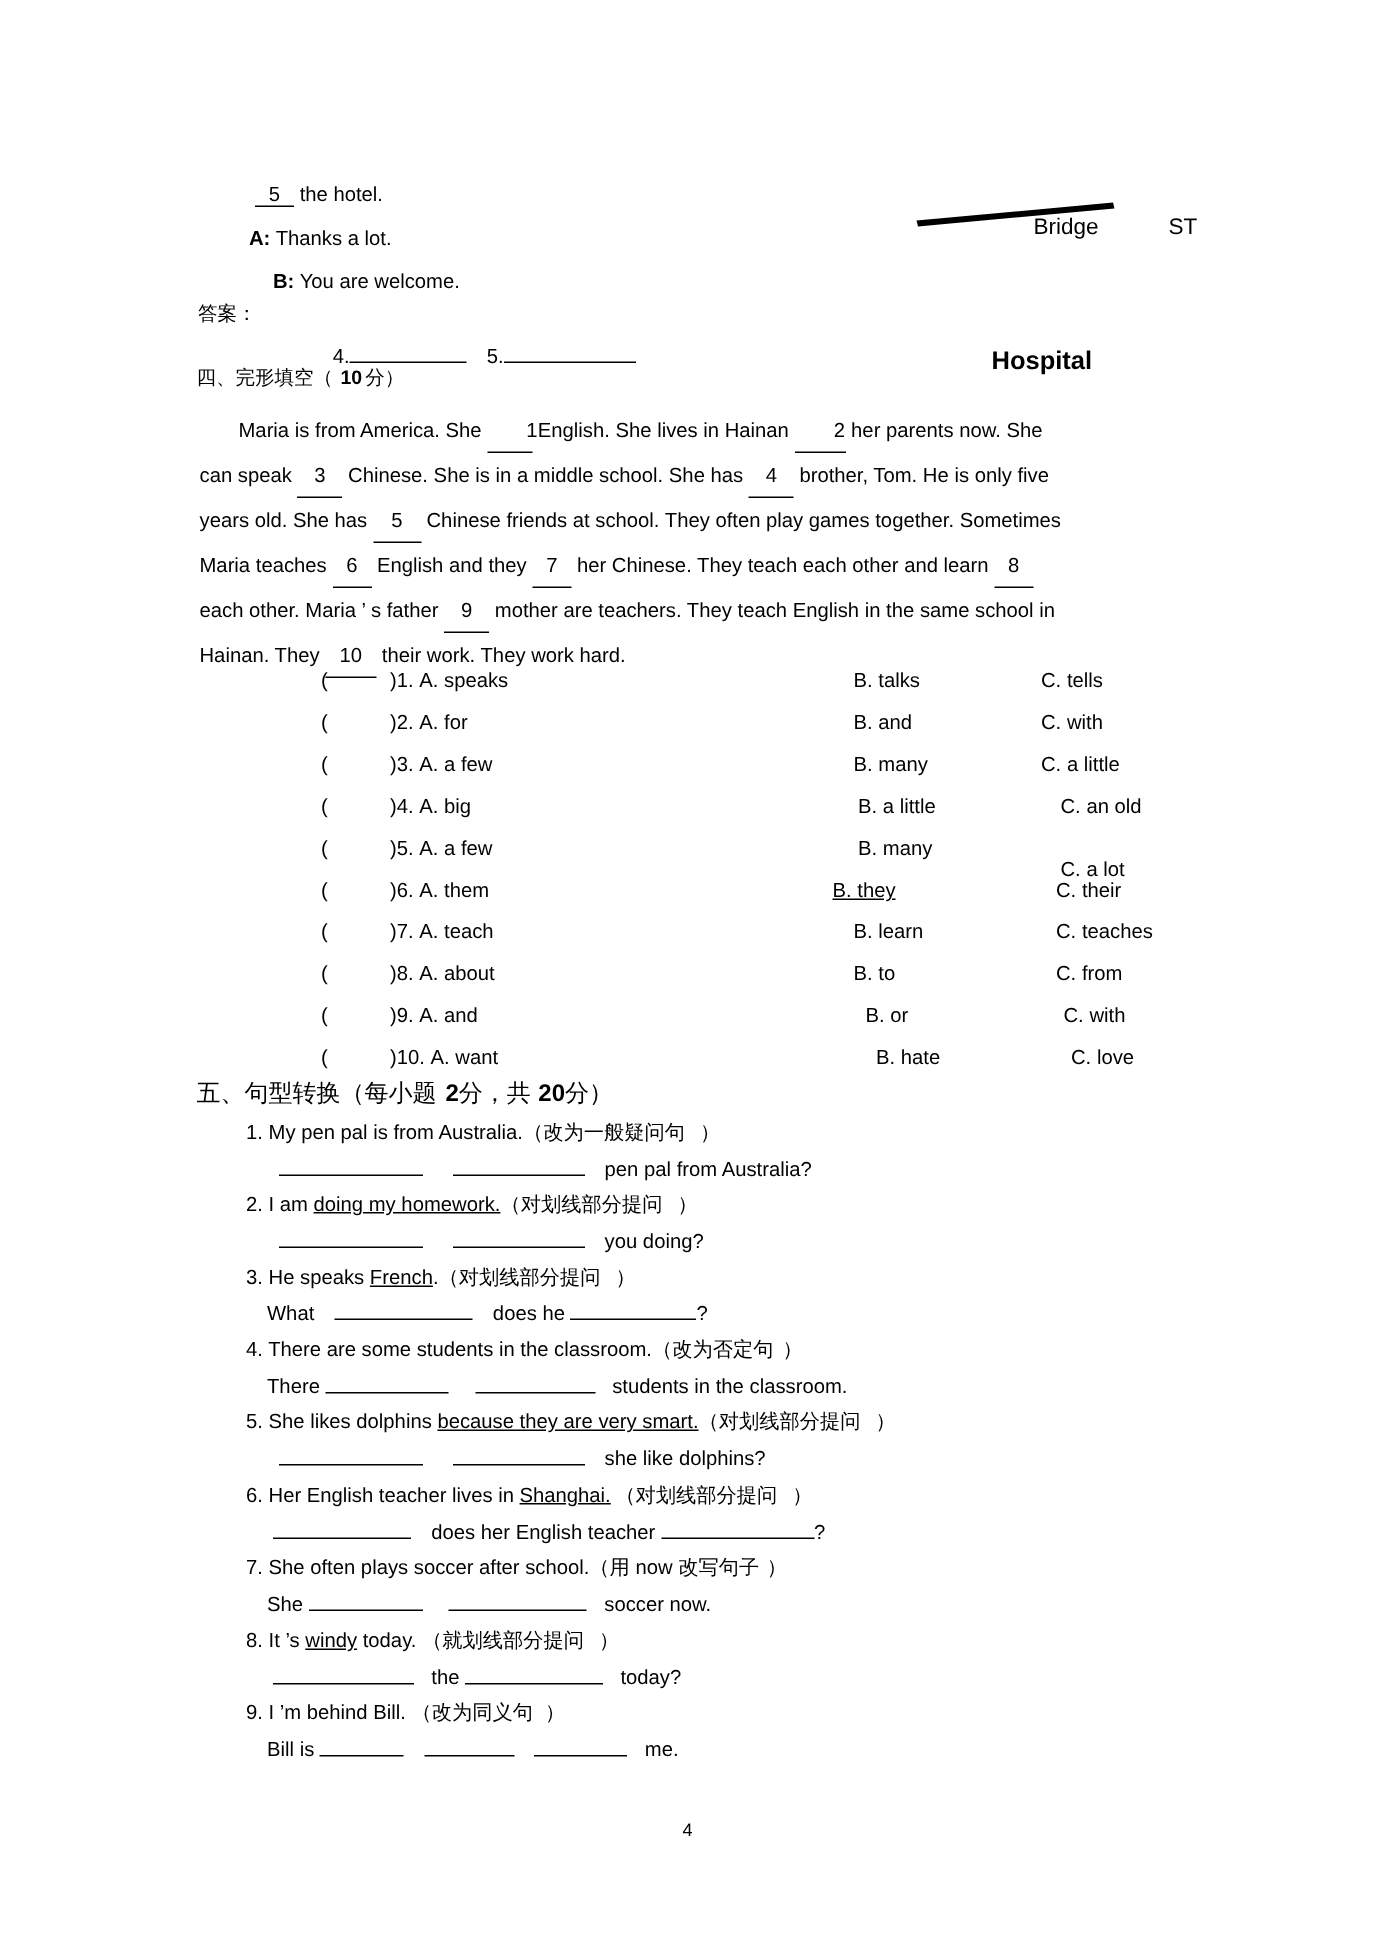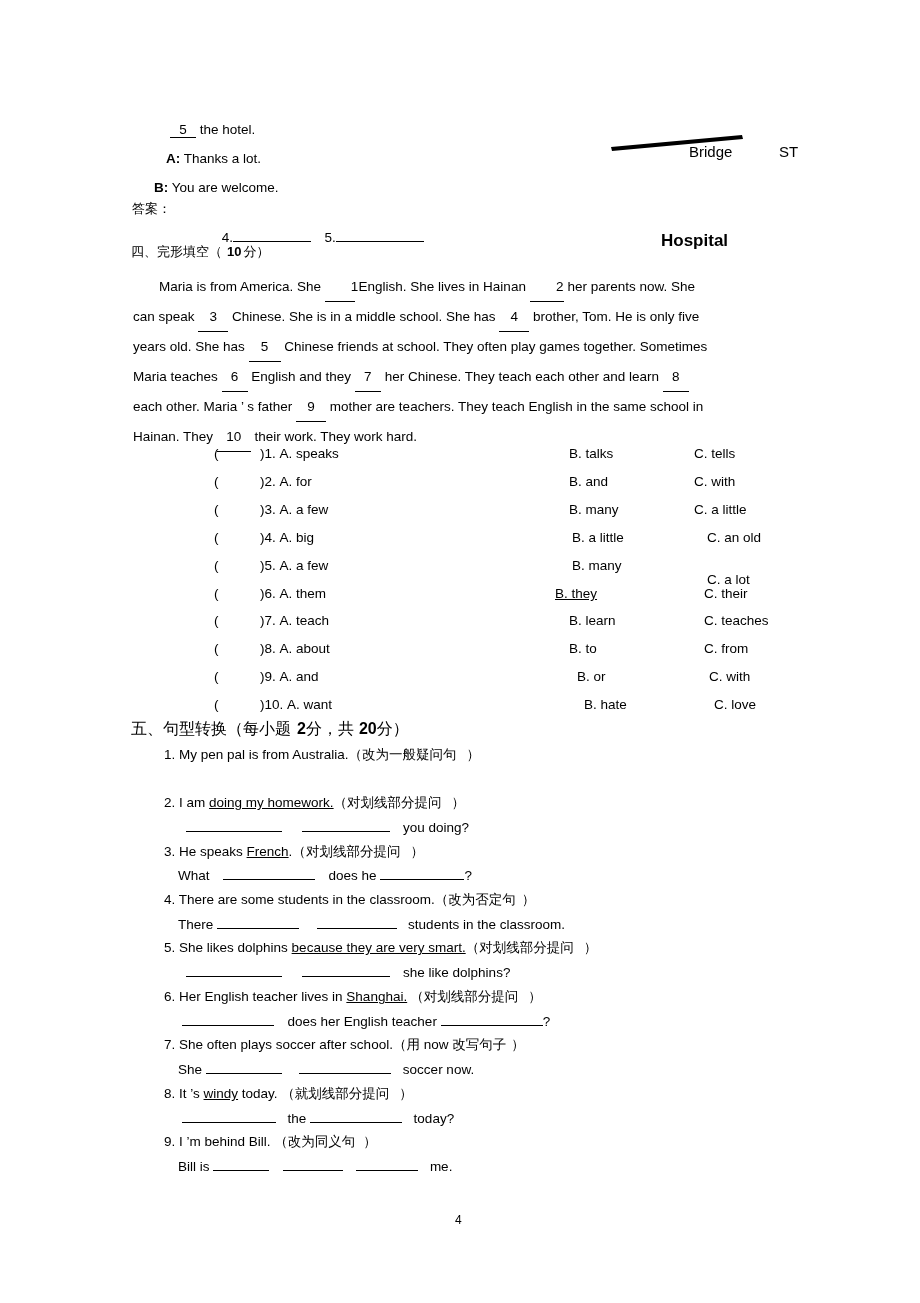--- a/index.html
+++ b/index.html
@@ -58,21 +58,21 @@
   <div class="abs dlg" style="left:170px; top:122px;">
     <span class="blnum" style="width:26px;">5</span>
     <span>the hotel.</span>
   </div>
 
   <div class="abs dlg" style="left:166px; top:151px;">
     <span class="lbl">A:</span>
     <span>Thanks a lot.</span>
   </div>
 
-  <div class="abs dlg" style="left:154px; top:180px;text-align:center;">
+  <div class="abs dlg" style="left:182px; top:180px;text-align:center;">
     <span class="lbl">B:</span>
     <span>You are welcome.</span>
   </div>
 
   <div class="abs cn" style="left:132px; top:200px; font-size:13px;">答案：</div>
 
   <div class="abs" style="left:188px; top:228px; font-size:13.5px;">
     <span style="display:inline-block;width:30px;"></span>
     <span>4.</span><span class="bl" style="width:78px;"></span>
     <span style="display:inline-block;width:6px;"></span>
@@ -113,20 +113,27 @@
     </div>
 
   <div class="abs cn" style="left:131px; top:719px; font-size:16px;">
     <span>五、句型转换（每小题</span><span style="display:inline-block;width:6px;"></span><span class="bold">2</span><span>分，共</span><span style="display:inline-block;width:5px;"></span><span class="bold">20</span><span>分）</span>
   </div>
 
   <div class="q" style="left:164px; top:746px;">
     <span>1.</span>
     <span>My pen pal is from Australia.（</span><span class="cn">改为一般疑问句</span><span style="display:inline-block;width:10px;"></span><span class="cn">）</span>
   </div>
+  <div class="q" style="left:186px; top:770px;">
+    <span class="bl" style="width:96px;"></span>
+    <span style="display:inline-block;width:12px;"></span>
+    <span class="bl" style="width:88px;"></span>
+    <span style="display:inline-block;width:6px;"></span>
+    <span>pen pal from Australia?</span>
+  </div>
 
   <div class="q" style="left:164px; top:794px;">
     <span>2.</span>
     <span>I am </span><span class="ul">doing my homework.</span><span class="cn">（</span><span class="cn">对划线部分提问</span><span style="display:inline-block;width:10px;"></span><span class="cn">）</span>
   </div>
   <div class="q" style="left:186px; top:818px;">
     <span class="bl" style="width:96px;"></span>
     <span style="display:inline-block;width:12px;"></span>
     <span class="bl" style="width:88px;"></span>
     <span style="display:inline-block;width:6px;"></span>

